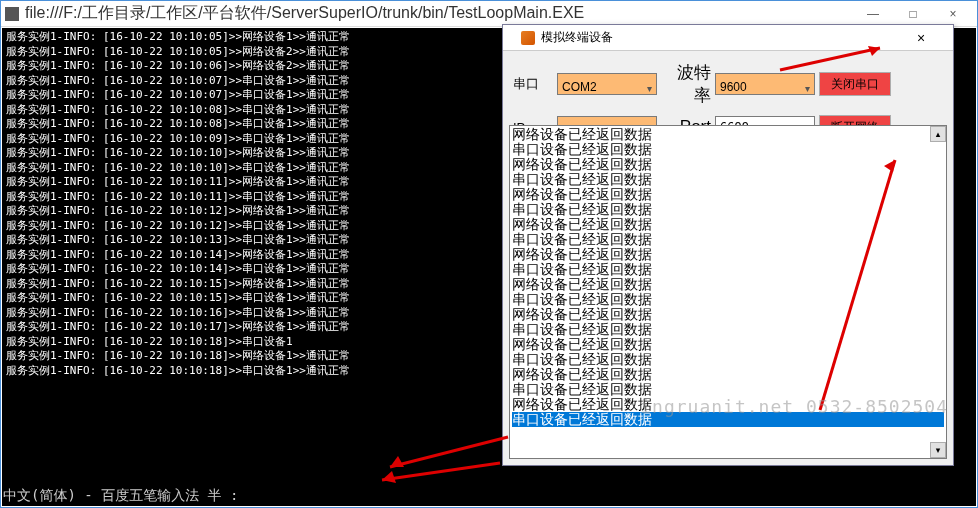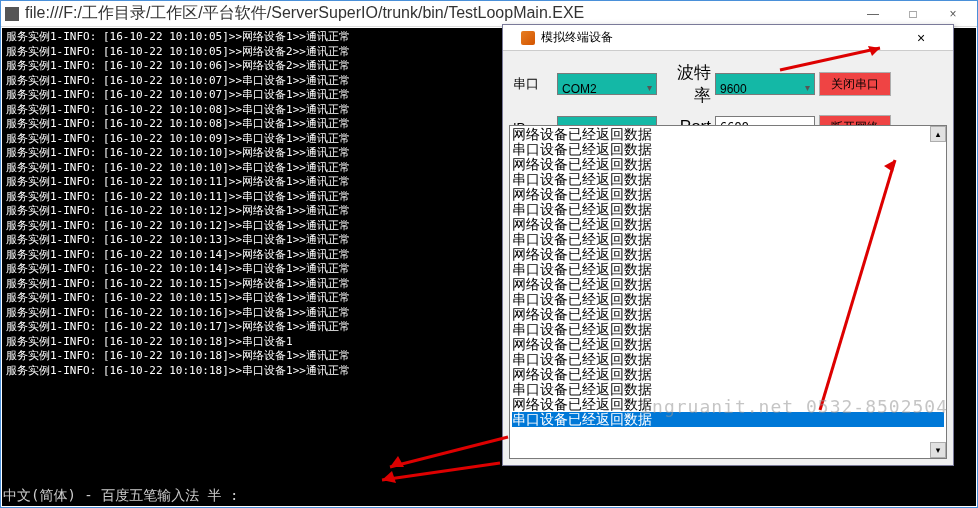--- a/index.html
+++ b/index.html
@@ -19,21 +19,21 @@
 .dialog { position: absolute; top: 24px; left: 502px; width: 452px; height: 442px; background: #f0f0f0; border: 1px solid #7a7a99; box-shadow: 2px 2px 6px rgba(0,0,0,0.25); }
 .dlg-title { height: 26px; background: #fff; display: flex; align-items: center; padding: 0 18px; border-bottom: 1px solid #ccc; }
 .dlg-icon { width: 14px; height: 14px; background: linear-gradient(135deg,#e67e22,#d35400); margin-right: 6px; border-radius: 2px; }
 .dlg-title-text { flex: 1; font-size: 12px; }
 .dlg-close { width: 28px; height: 20px; display: flex; align-items: center; justify-content: center; font-size: 14px; cursor: pointer; }
 
 .form-area { padding: 10px 10px 6px 10px; background: #f0f0f0; }
 .form-row { display: flex; align-items: center; margin-bottom: 8px; gap: 4px; }
 .lbl { width: 40px; font-size: 13px; text-align: left; }
 .lbl2 { width: 50px; font-size: 17px; text-align: right; }
-.combo { flex: 0 0 100px; height: 22px; border: 1px solid #7a7a7a; background: #14b8a6; display: flex; align-items: flex-start; padding: 8px 4px; font-size: 12px; position: relative; }
+.combo { flex: 0 0 100px; height: 22px; border: 1px solid #7a7a7a; background: #fdba74; display: flex; align-items: flex-end; padding: 0 4px; font-size: 12px; position: relative; }
 .combo::after { content: "▾"; position: absolute; right: 4px; font-size: 10px; color: #555; }
 .textbox { flex: 0 0 100px; height: 22px; border: 1px solid #7a7a7a; background: #fff; display: flex; align-items: center; padding: 0 4px; font-size: 12px; font-family: monospace; }
 .btn { flex: 0 0 72px; height: 24px; background: #ef4444; border: 1px solid #adadad; font-size: 12px; cursor: pointer; display: flex; align-items: center; justify-content: center; }
 
 .listbox { position: absolute; top: 100px; left: 6px; right: 6px; bottom: 6px; background: #fff; border: 1px solid #7a7a7a; overflow: hidden; }
 .list-inner { font-family: SimSun, monospace; font-size: 14px; line-height: 15px; padding: 1px 2px; }
 .list-line { white-space: nowrap; }
 .list-line.selected { background: #0078d7; color: #fff; }
 .scroll-up, .scroll-down { position: absolute; right: 0; width: 16px; height: 16px; background: #e1e1e1; border: 1px solid #adadad; display: flex; align-items: center; justify-content: center; font-size: 9px; cursor: pointer; }
 .scroll-up { top: 0; }

